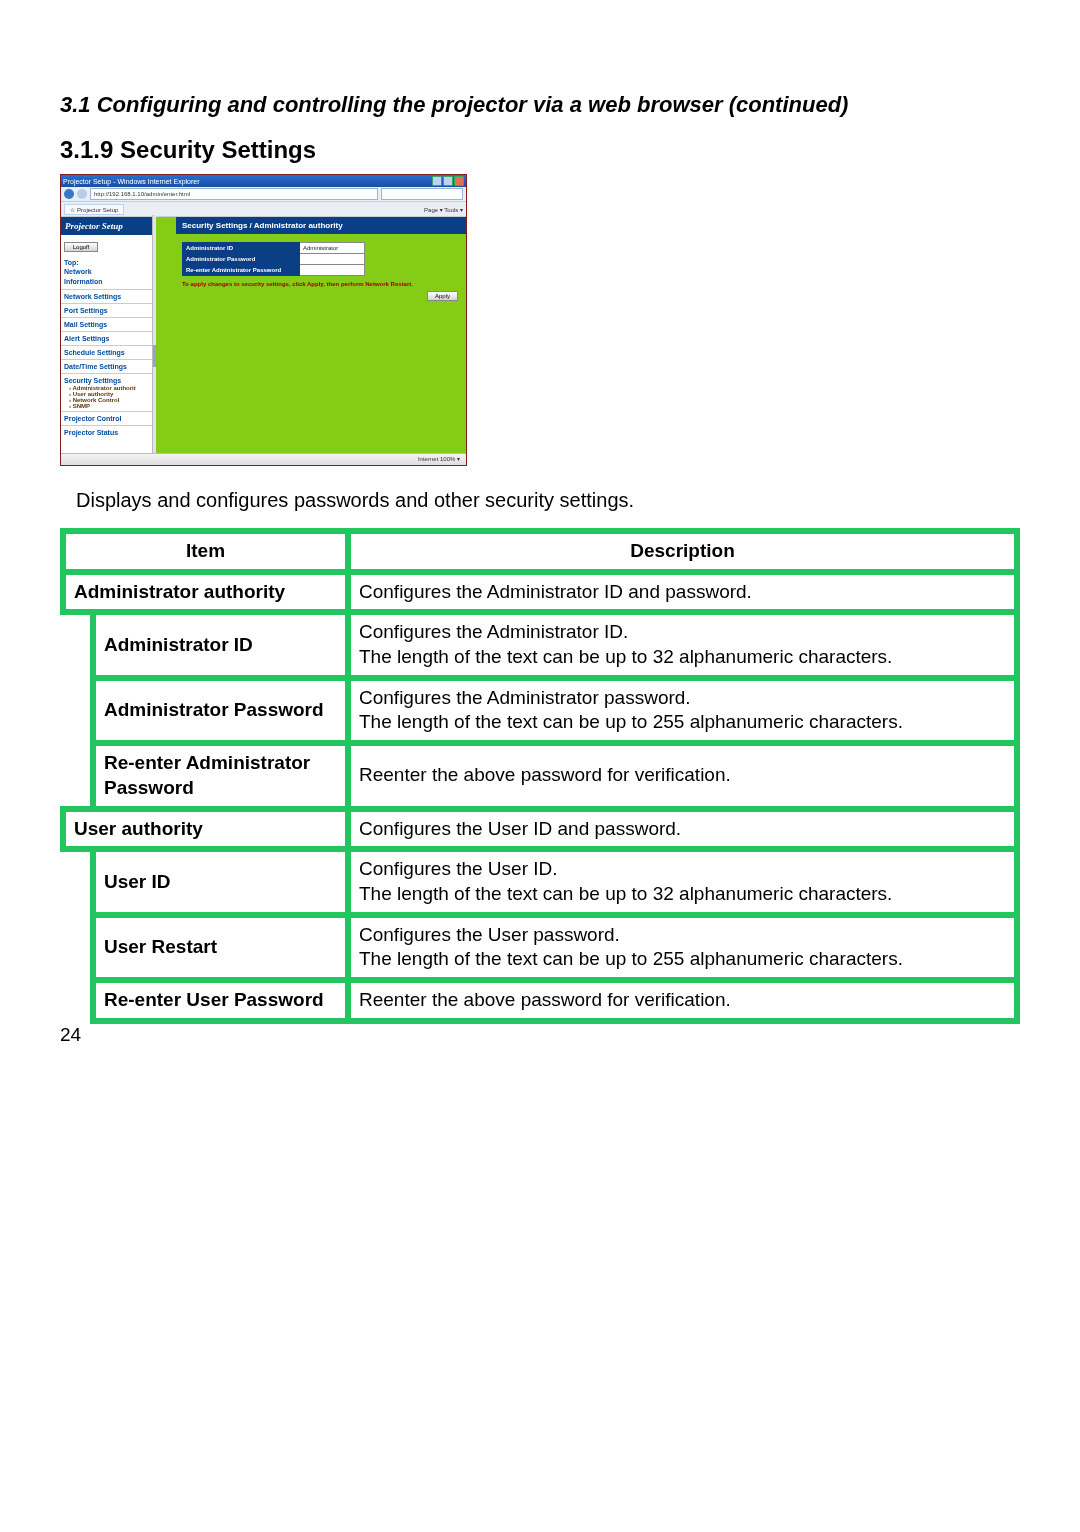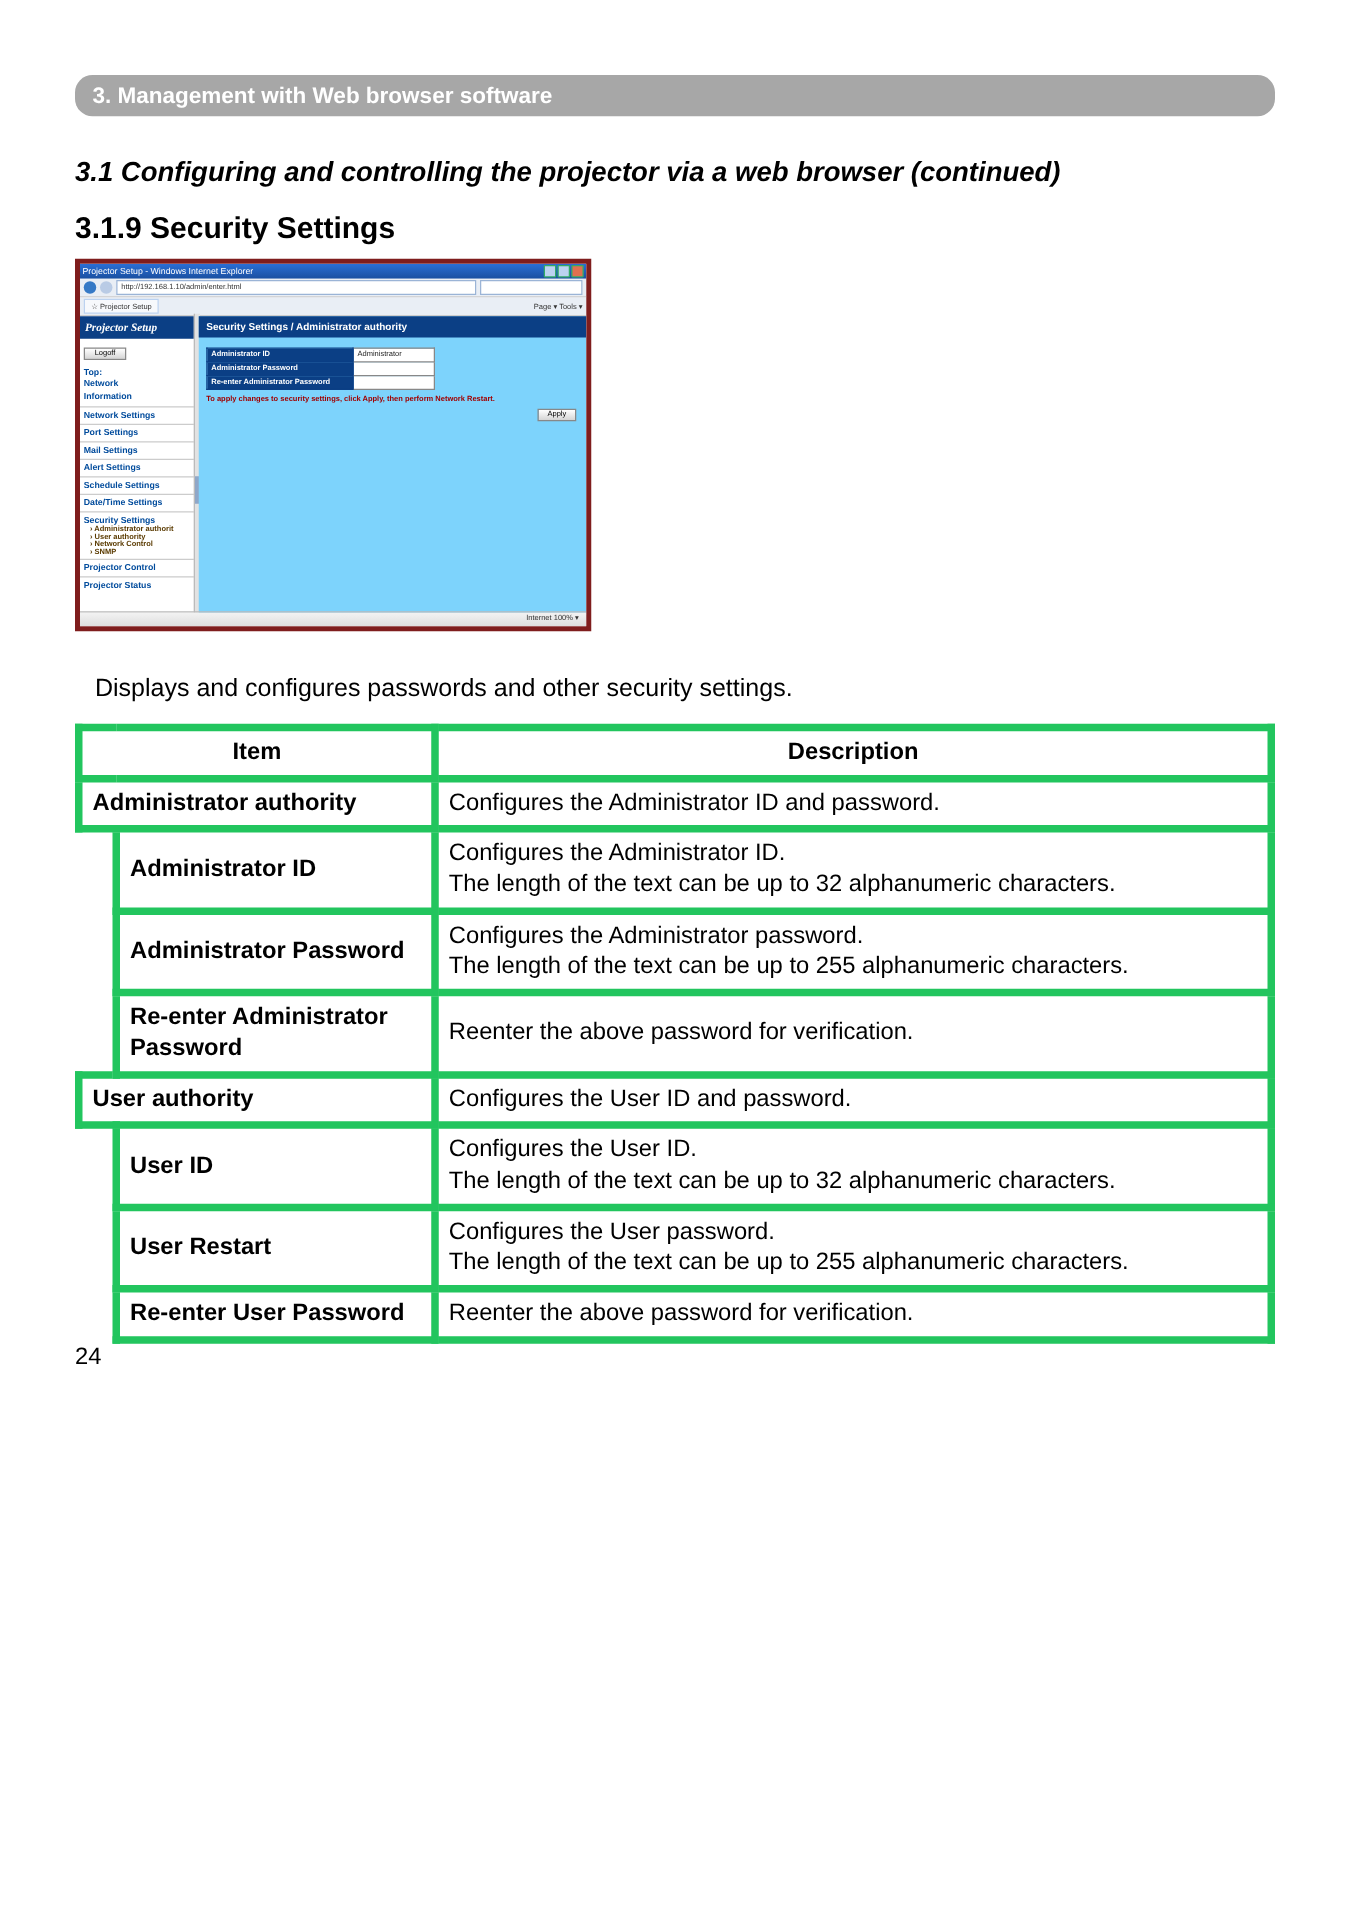--- a/index.html
+++ b/index.html
@@ -31,26 +31,26 @@
   }
   .subsection-title {
     font-weight: bold;
     font-size: 24px;
     margin: 0 0 10px 0;
   }
   
   .shot {
     width: 405px;
     height: 290px;
-    border: 4px solid #7f1d1d;
+    border: 1px solid #7f1d1d;
     font-size: 8px;
     position: relative;
     background: #fff;
     overflow: hidden;
-    margin-bottom: 32px;
+    margin-bottom: 20px;
   }
   .shot .titlebar {
     height: 12px;
     background: linear-gradient(#2a6fd6, #1a4fa0);
     display: flex;
     justify-content: space-between;
     align-items: center;
     padding: 0 2px;
     color: #fff;
     font-size: 7px;
@@ -166,21 +166,22 @@
   .shot .side .scrolltrack .thumb {
     position: absolute;
     left: 0; right: 0;
     top: 130px;
     height: 22px;
     background: #8fa7c8;
   }
   .shot .main {
     flex: 1;
     position: relative;
-    background: #7dd3fc;
+    background: #84cc16;
+    padding-left: 20px;
   }
   .shot .main .hdr {
     background: #0b3f85;
     color: #fff;
     font-weight: bold;
     font-size: 8px;
     padding: 4px 6px;
   }
   .shot .main .formtable {
     margin: 8px 6px 0 6px;
@@ -262,21 +263,20 @@
   .noborder { border: none !important; }
   .page-num {
     font-size: 19px;
   }
 </style>
 </head>
 <body>
 
 <div class="page">
 
-  <div class="chapter-bar">3. Management with Web browser software</div>
 
   <div class="section-title">3.1 Configuring and controlling the projector via a web browser (continued)</div>
 
   <div class="subsection-title">3.1.9 Security Settings</div>
 
   <div class="shot">
     <div class="titlebar">
       <span>Projector Setup - Windows Internet Explorer</span>
       <span class="winbtns">
           <span></span>

